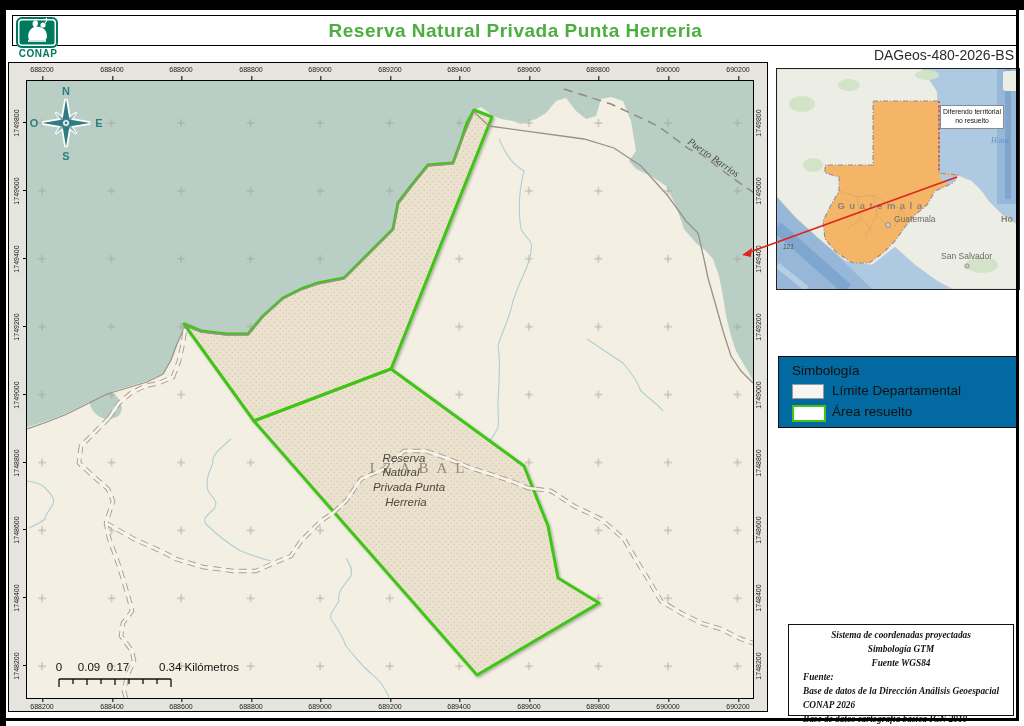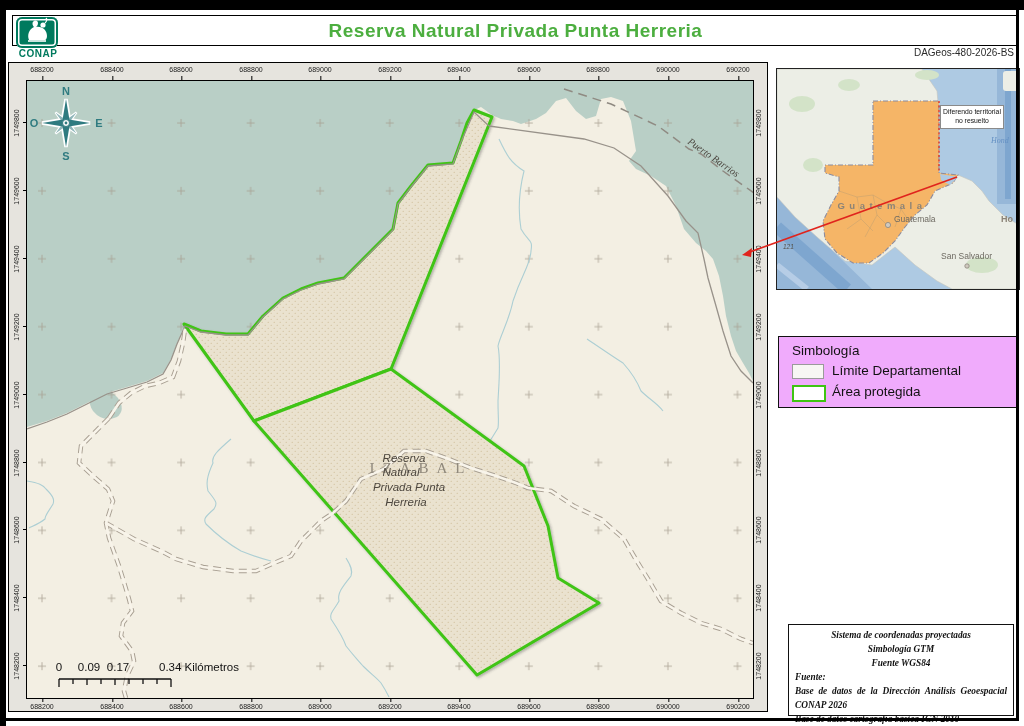--- a/index.html
+++ b/index.html
@@ -9,46 +9,46 @@
   .fr{position:absolute;background:#000;}
   
   #headerbox{position:absolute;left:12px;top:15px;width:1005px;height:29px;border:1px solid #000;}
   #maptitle{position:absolute;left:0;top:0;width:100%;height:29px;line-height:29px;text-align:center;
             font-size:19px;font-weight:bold;color:#4cae3f;letter-spacing:.5px;}
   #logo{position:absolute;left:16px;top:17px;width:44px;height:40px;}
   #logosq{position:absolute;left:0;top:0;width:42px;height:31px;background:#007a5e;border-radius:6px;
           box-shadow:inset 0 0 0 2px #007a5e, inset 0 0 0 3.5px #fff;}
   #logotxt{position:absolute;left:-2px;top:31px;width:48px;text-align:center;font-size:10px;font-weight:bold;
            color:#007a5e;letter-spacing:.5px;}
-  #doccode{position:absolute;left:820px;top:47px;width:194px;text-align:right;font-size:10px;color:#2b2b2b;}
+  #doccode{position:absolute;left:820px;top:47px;width:194px;text-align:right;font-size:14px;color:#2b2b2b;}
   
   #mapblock{position:absolute;left:8px;top:62px;width:758px;height:648px;border:1px solid #000;background:#e6e4de;}
   #mapinner{position:absolute;left:17px;top:17px;width:726px;height:617px;border:1.5px solid #000;
             overflow:hidden;background:#f3efe3;}
   .xt{position:absolute;transform:translateX(-50%);font-size:7px;color:#1c1c1c;white-space:nowrap;}
   .xt.top::after{content:"";position:absolute;left:50%;top:10px;width:1px;height:5px;background:#000;}
   .xt.bot::before{content:"";position:absolute;left:50%;top:-6px;width:1px;height:5px;background:#000;}
   .yt{position:absolute;width:56px;height:10px;line-height:10px;text-align:center;font-size:7px;color:#1c1c1c;
       transform:rotate(-90deg);}
   .yt.left::after{content:"";position:absolute;left:50%;bottom:-6px;width:1px;height:5px;background:#000;}
   .yt.right::before{content:"";position:absolute;left:50%;top:-6px;width:1px;height:5px;background:#000;}
   
   #insetbox{position:absolute;left:776px;top:68px;width:242px;height:220px;border:1px solid #222;overflow:hidden;background:#aecae3;}
   #difbox{position:absolute;left:163px;top:36px;width:60px;background:#fff;border:.5px solid #8a8a8a;
           font-size:6.8px;line-height:1.3;text-align:center;color:#111;padding:2px 1px;}
-  #legendbox{position:absolute;left:778px;top:336px;width:238px;height:70px;border:1.5px solid #111;background:#f0abfc;}
+  #legendbox{position:absolute;left:778px;top:356px;width:238px;height:70px;border:1.5px solid #111;background:#0369a1;}
   #legendtitle{position:absolute;left:13px;top:6px;font-size:13.5px;color:#111;}
   .legitem{position:absolute;left:13px;height:16px;}
   .sw{position:absolute;left:0;top:1px;width:30px;height:13px;background:#f7f6f3;}
   .sw.gray{border:1px solid #9a9a9a;}
   .sw.green{border:2.5px solid #3fc413;background:#fff;}
   .legitem span{position:absolute;left:40px;top:0;font-size:13.5px;color:#111;white-space:nowrap;}
   #creditsbox{position:absolute;left:788px;top:624px;width:226px;height:92px;border:1px solid #111;
               font-family:"Liberation Serif",serif;font-style:italic;font-weight:bold;font-size:9.3px;
-              color:#111;line-height:1.5;padding:4px 6px;box-sizing:border-box;}
+              color:#111;line-height:1.5;padding:4px 14px;box-sizing:border-box;}
   .cc{text-align:center;}
   .cj{text-align:justify;}
   #redoverlay{position:absolute;left:740px;top:168px;width:230px;height:95px;pointer-events:none;}
   svg text{font-family:"Liberation Sans",sans-serif;}
   .serif{font-family:"Liberation Serif",serif;}
 </style>
 </head>
 <body>
 
 <div id="page">
@@ -269,21 +269,21 @@
   </svg>
 
   <div id="legendbox">
     <div id="legendtitle">Simbología</div>
     <div class="legitem" style="top:26px">
       <div class="sw gray"></div>
       <span>Límite Departamental</span>
     </div>
     <div class="legitem" style="top:47px">
       <div class="sw green"></div>
-      <span>Área protegida</span>
+      <span>Área resuelto</span>
     </div>
   </div>
 
   <div id="creditsbox">
     <div class="cc">Sistema de coordenadas proyectadas</div>
     <div class="cc">Simbología GTM</div>
     <div class="cc">Fuente WGS84</div>
     <div>Fuente:</div>
     <div class="cj">Base de datos de la Dirección Análisis Geoespacial CONAP 2026</div>
     <div>Base de datos cartografía básica IGN 2010</div>

